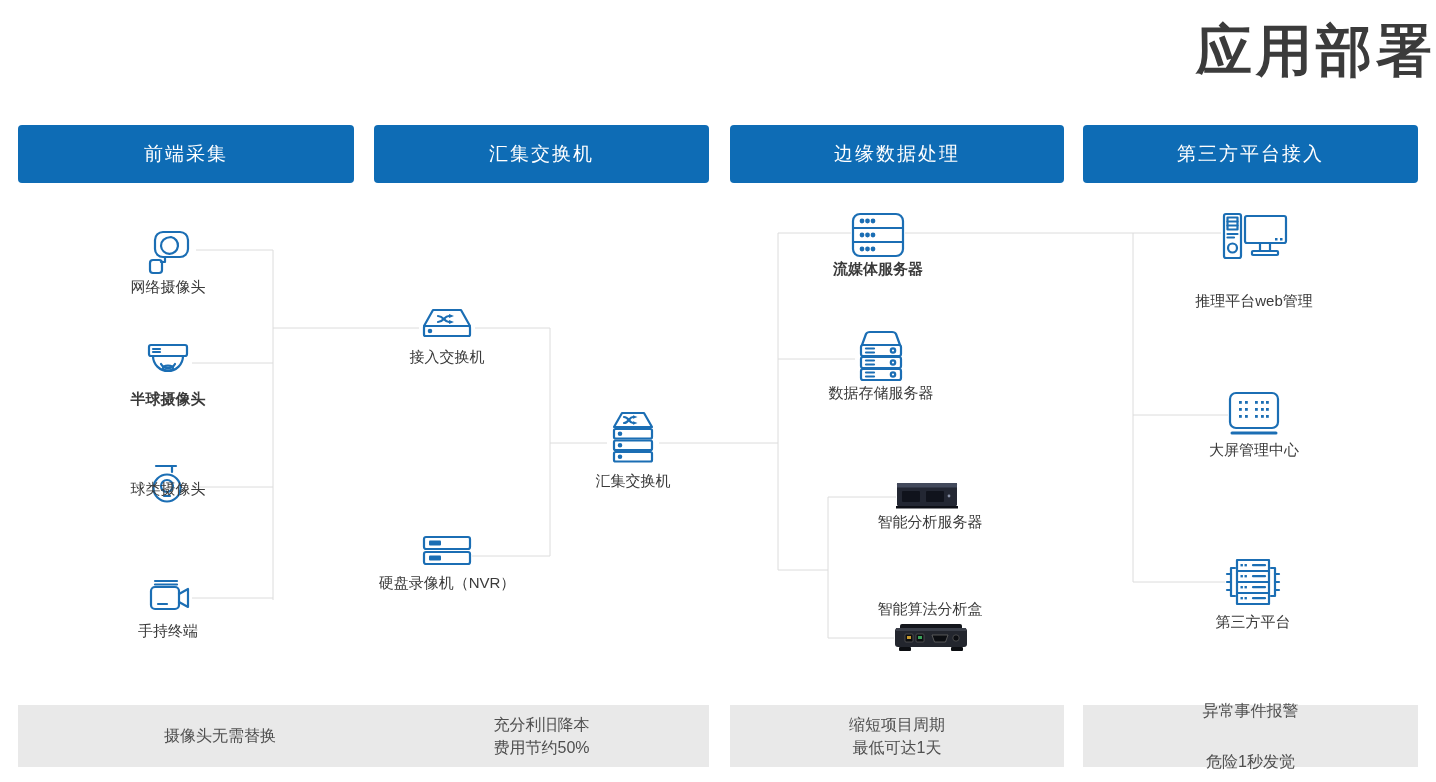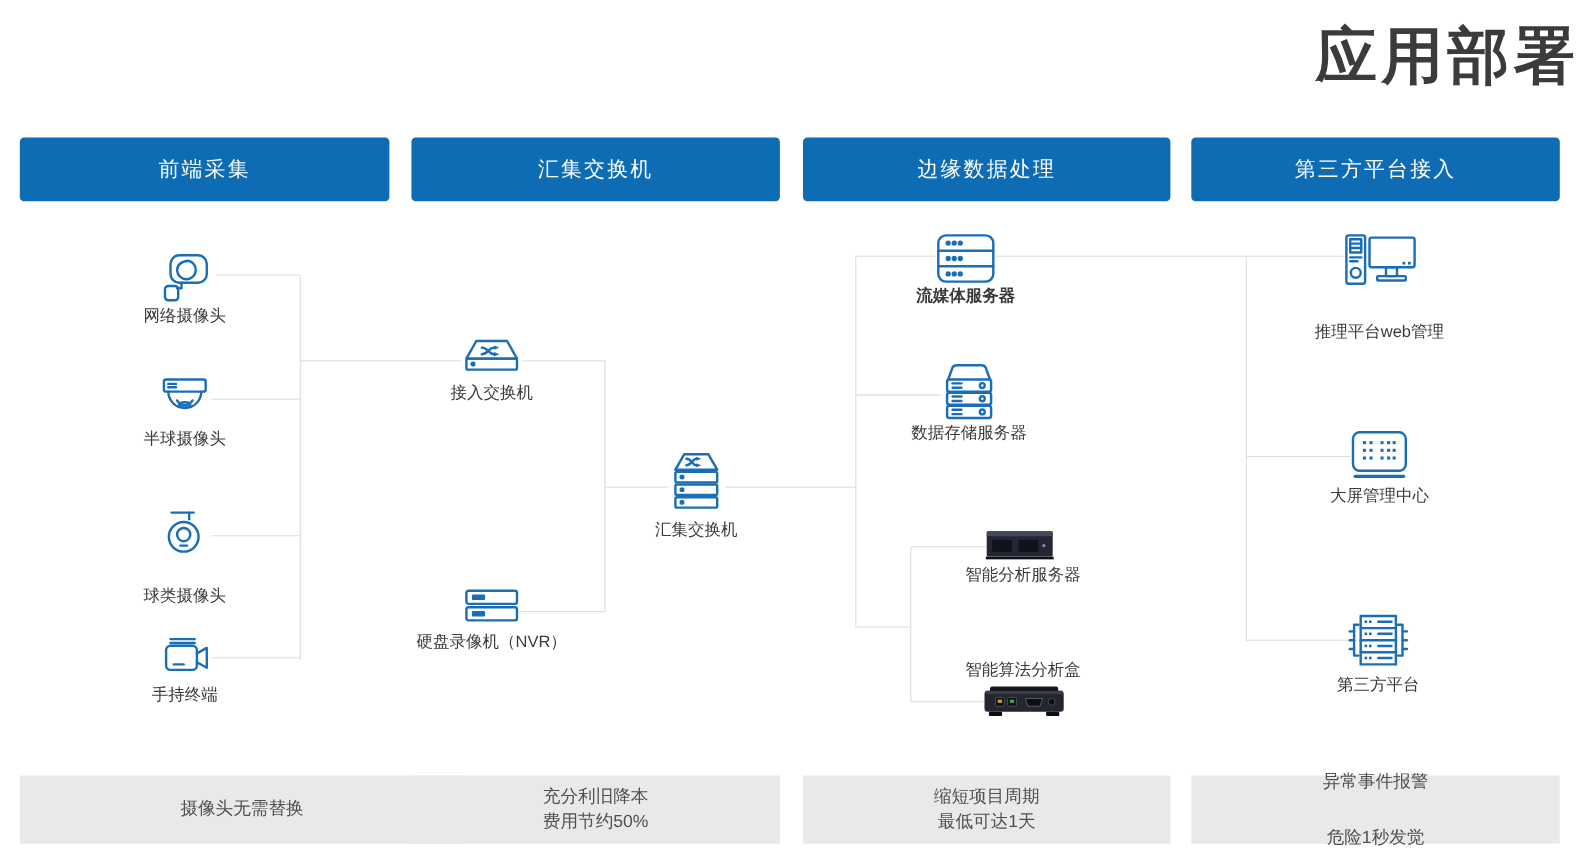--- a/index.html
+++ b/index.html
@@ -96,32 +96,32 @@
   <div class="icon-box" style="left:144px; top:340px; width:48px; height:44px;">
     <svg class="blue-icon" width="48" height="42" viewBox="0 0 48 42">
       <rect x="5" y="4" width="38" height="11" rx="2"></rect>
       <line x1="9" y1="8" x2="16" y2="8"></line>
       <line x1="9" y1="11" x2="16" y2="11"></line>
       <path d="M9 15 A15 15 0 0 0 39 15"></path>
       <path d="M17 23 a8 8 0 0 0 14 0"></path>
       <ellipse cx="24" cy="27" rx="5" ry="2.4"></ellipse>
     </svg>
   </div>
-  <div class="node-label" style="left:168px; top:390px;">半球摄像头</div>
+  <div class="node-label" style="left:168px; top:390px;font-weight:bold;">半球摄像头</div>
 
   <div class="icon-box" style="left:146px; top:462px; width:44px; height:48px;">
     <svg class="blue-icon" width="44" height="48" viewBox="0 0 44 48">
       <line x1="10" y1="4" x2="30" y2="4"></line>
       <line x1="26" y1="4" x2="26" y2="10"></line>
       <circle cx="21" cy="26" r="13.5"></circle>
       <circle cx="21" cy="24" r="6"></circle>
       <line x1="18" y1="34" x2="24" y2="34"></line>
     </svg>
   </div>
-  <div class="node-label" style="left:168px; top:532px;">球类摄像头</div>
+  <div class="node-label" style="left:168px; top:480px;">球类摄像头</div>
 
   <div class="icon-box" style="left:144px; top:578px; width:48px; height:40px;">
     <svg class="blue-icon" width="48" height="40" viewBox="0 0 48 40">
       <line x1="11" y1="3" x2="33" y2="3"></line>
       <line x1="11" y1="6.5" x2="33" y2="6.5"></line>
       <rect x="7" y="9" width="28" height="22" rx="4"></rect>
       <path d="M35 16 L44 11 V29 L35 24"></path>
       <line x1="14" y1="26" x2="23" y2="26"></line>
     </svg>
   </div>

